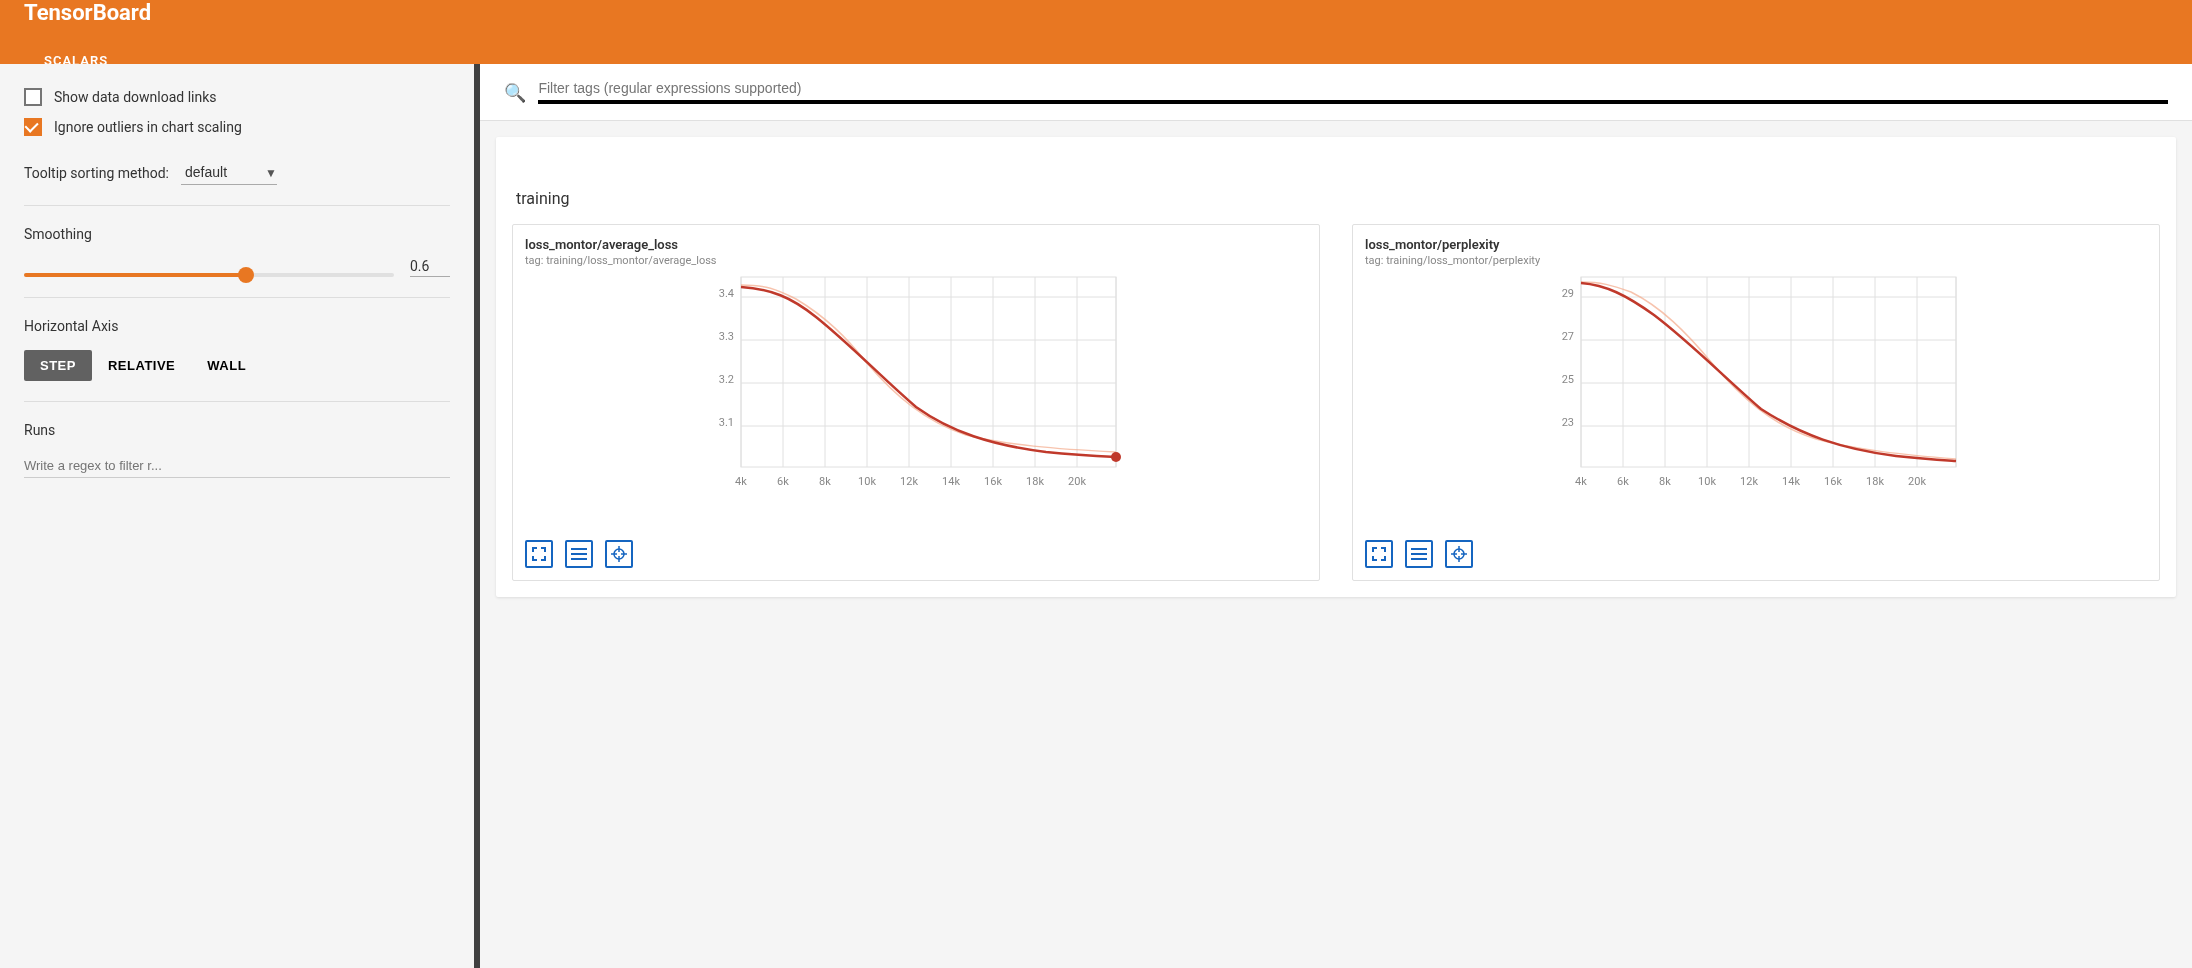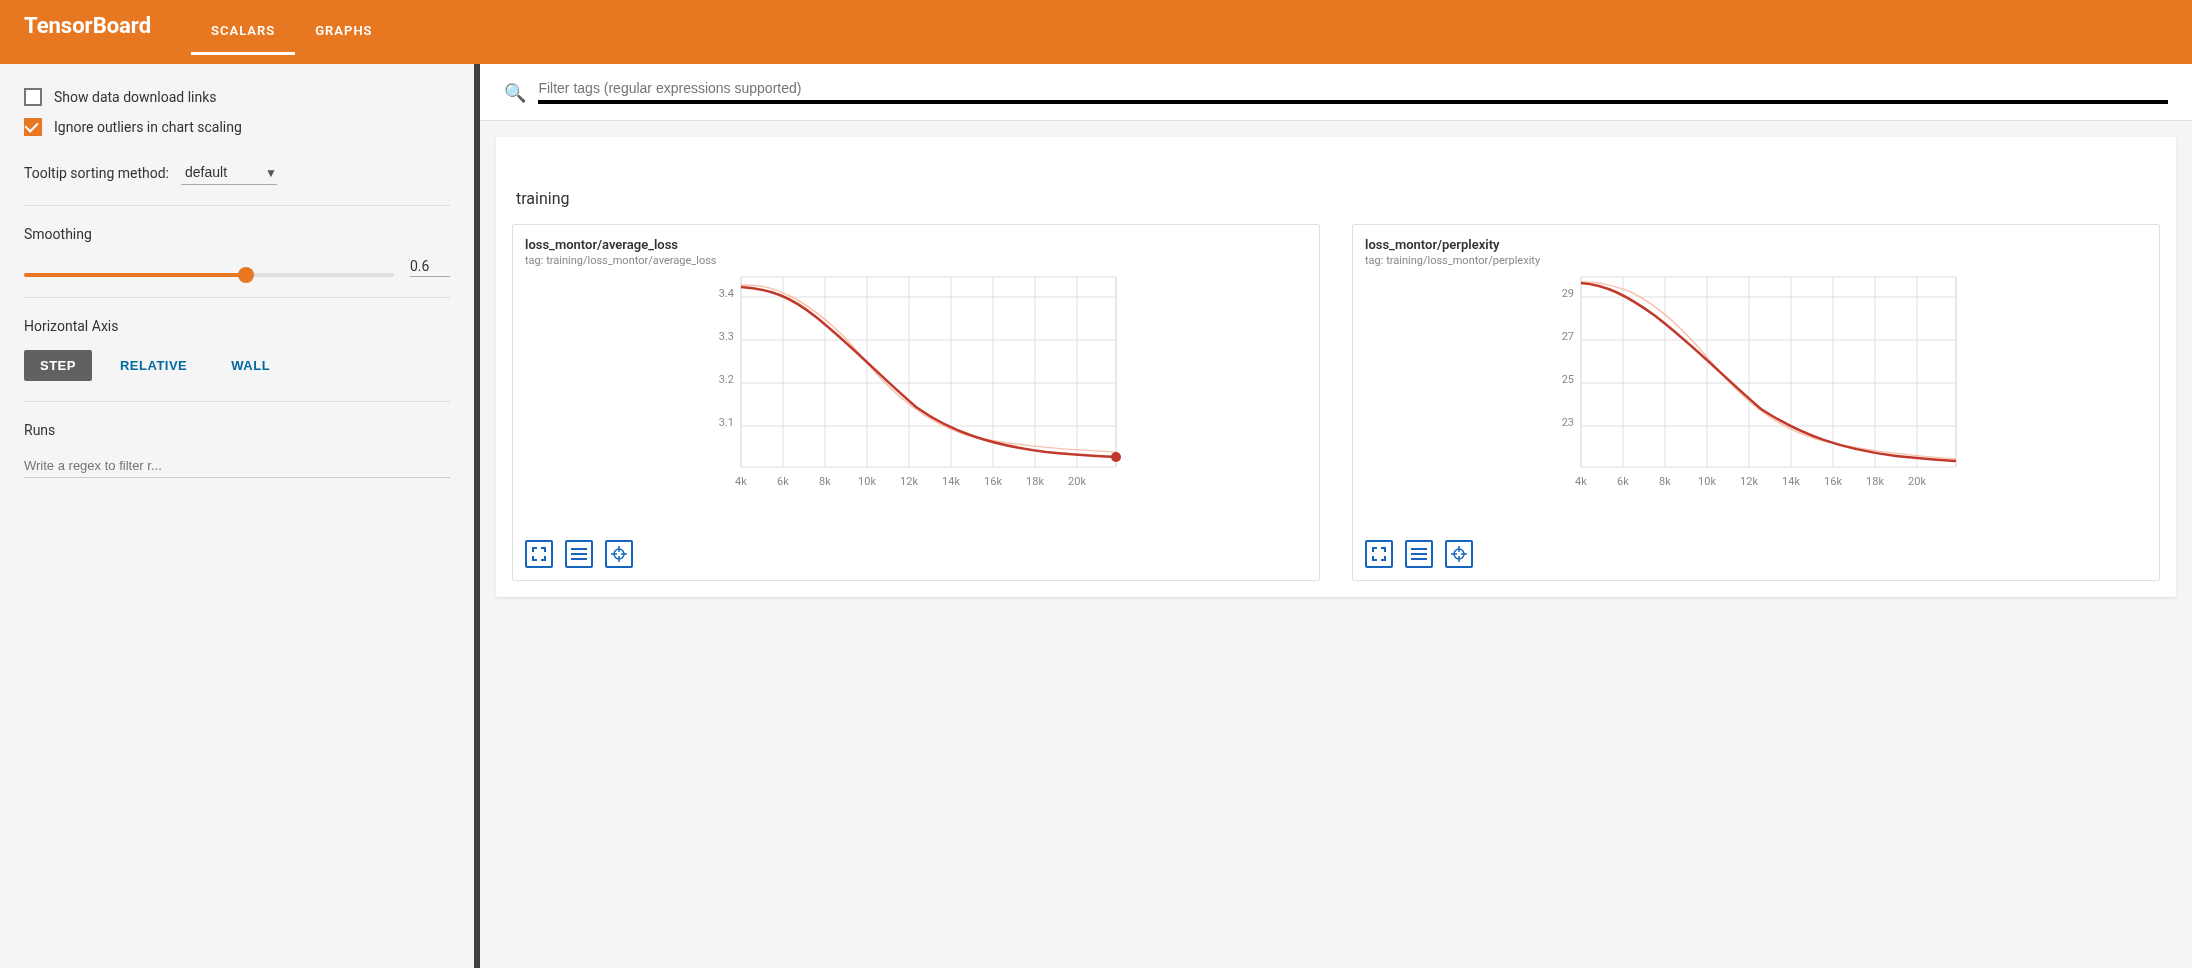--- a/index.html
+++ b/index.html
@@ -3,22 +3,23 @@
   <meta charset="utf-8">
   <style>
     * { box-sizing: border-box; margin: 0; padding: 0; }
     body { font-family: 'Roboto', Arial, sans-serif; background: #f5f5f5; color: #333; font-size: 14px; }
 
     
     .header {
       background: #E87722;
       height: 64px;
       display: flex;
-      align-items: center;
+      align-items: flex-start;
       padding: 0 12px 0 24px;
+      flex-direction: column;
     }
     .header-title {
       color: white;
       font-size: 22px;
       font-weight: bold;
       padding-bottom: 14px;
       margin-right: 40px;
     }
     .nav-tab {
       color: white;
@@ -172,32 +173,32 @@
       color: #333;
       min-width: 40px;
       text-align: left;
       border-bottom: 1px solid #aaa;
       padding-bottom: 2px;
     }
 
     
     .axis-buttons {
       display: flex;
-      gap: 12px;
+      gap: 0;
       align-items: center;
     }
     .axis-btn {
       padding: 8px 16px;
       font-size: 13px;
       font-weight: 600;
       letter-spacing: 0.5px;
       background: transparent;
       border: none;
       cursor: pointer;
-      color: #0369a1;
+      color: #000000;
     }
     .axis-btn.active {
       background: #616161;
       color: white;
       border-radius: 2px;
     }
 
     
     .runs-input {
       width: 100%;

